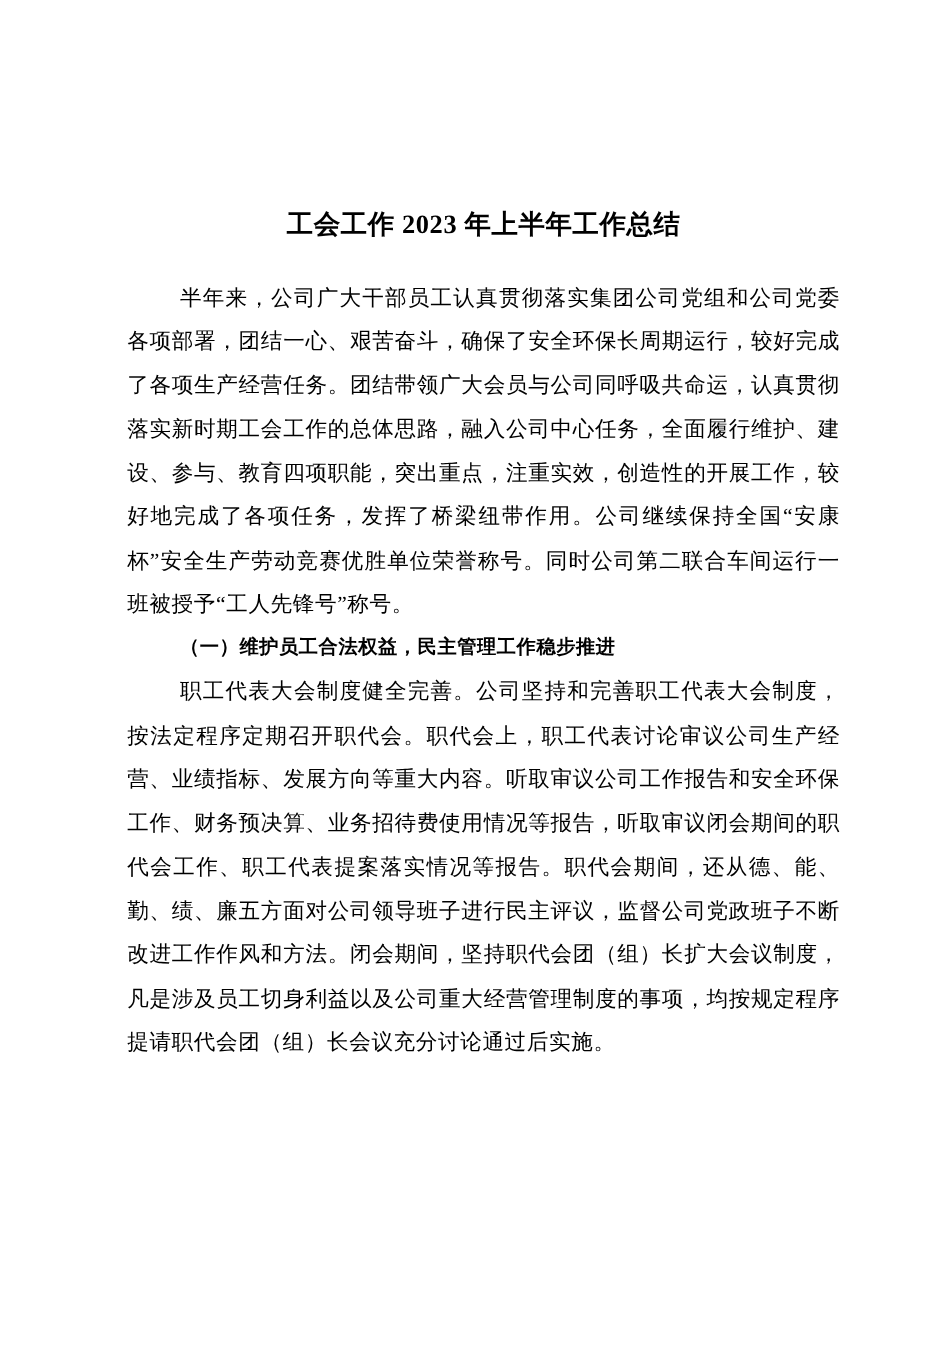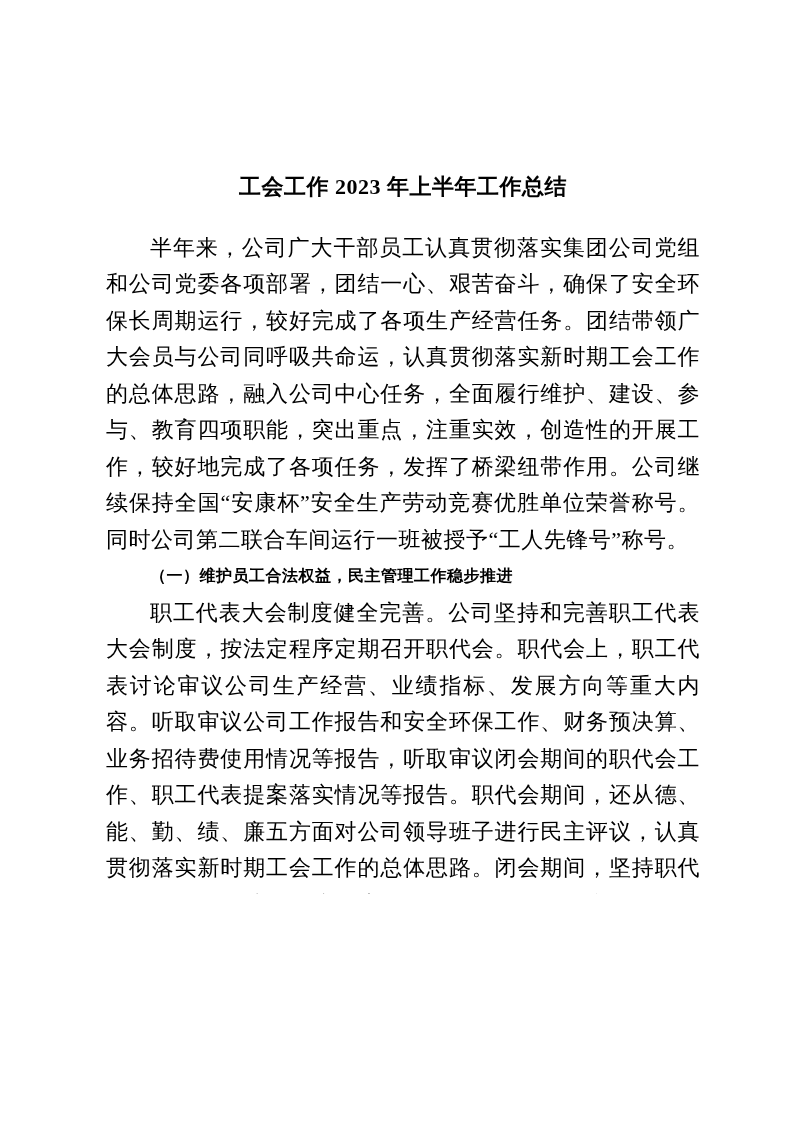--- a/index.html
+++ b/index.html
@@ -20,21 +20,21 @@
   }
   .doc-title {
     font-size: 22px;
     line-height: 36.5px;
     font-weight: bold;
     text-align: center;
     margin: 0 0 24px 0;
     letter-spacing: 0.5px;
   }
   .body-para {
-    font-size: 22px;
+    font-size: 18px;
     line-height: 36.5px;
     margin: 0;
     text-align: justify;
     text-indent: 44px;
     letter-spacing: 0.5px;
     word-break: break-all;
   }
   .section-heading {
     font-size: 16px;
     line-height: 36.5px;
@@ -49,14 +49,14 @@
 </head>
 <body>
 
 <div class="page">
   <h1 class="doc-title">工会工作 2023 年上半年工作总结</h1>
 
   <p class="body-para">半年来，公司广大干部员工认真贯彻落实集团公司党组和公司党委各项部署，团结一心、艰苦奋斗，确保了安全环保长周期运行，较好完成了各项生产经营任务。团结带领广大会员与公司同呼吸共命运，认真贯彻落实新时期工会工作的总体思路，融入公司中心任务，全面履行维护、建设、参与、教育四项职能，突出重点，注重实效，创造性的开展工作，较好地完成了各项任务，发挥了桥梁纽带作用。公司继续保持全国“安康杯”安全生产劳动竞赛优胜单位荣誉称号。同时公司第二联合车间运行一班被授予“工人先锋号”称号。</p>
 
   <h2 class="section-heading">（一）维护员工合法权益，民主管理工作稳步推进</h2>
 
-  <p class="body-para">职工代表大会制度健全完善。公司坚持和完善职工代表大会制度，按法定程序定期召开职代会。职代会上，职工代表讨论审议公司生产经营、业绩指标、发展方向等重大内容。听取审议公司工作报告和安全环保工作、财务预决算、业务招待费使用情况等报告，听取审议闭会期间的职代会工作、职工代表提案落实情况等报告。职代会期间，还从德、能、勤、绩、廉五方面对公司领导班子进行民主评议，认真贯彻落实新时期工会工作的总体思路。闭会期间，坚持职代会团（组）长扩大会议制度，凡是涉及员工切身利益以及公司重大经营管理制度的事项，均按规定程序提请职代会团（组）长会议充分讨论通过后实施。</p>
+  <p class="body-para">职工代表大会制度健全完善。公司坚持和完善职工代表大会制度，按法定程序定期召开职代会。职代会上，职工代表讨论审议公司生产经营、业绩指标、发展方向等重大内容。听取审议公司工作报告和安全环保工作、财务预决算、业务招待费使用情况等报告，听取审议闭会期间的职代会工作、职工代表提案落实情况等报告。职代会期间，还从德、能、勤、绩、廉五方面对公司领导班子进行民主评议，监督公司党政班子不断改进工作作风和方法。闭会期间，坚持职代会团（组）长扩大会议制度，凡是涉及员工切身利益以及公司重大经营管理制度的事项，均按规定程序提请职代会团（组）长会议充分讨论通过后实施。</p>
 </div>
 
 </body></html>

